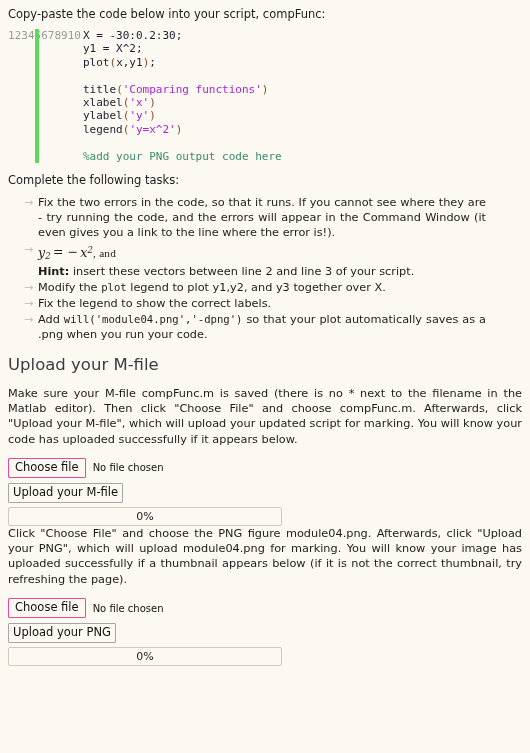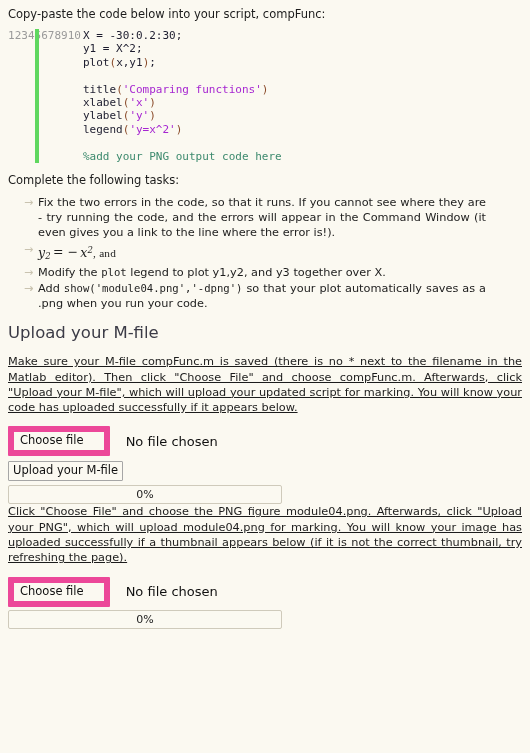--- a/index.html
+++ b/index.html
@@ -140,44 +140,43 @@
     margin: 12px 0 11px 0;
     padding: 0;
     line-height: 20px;
   }
   p.body {
     font-size: 11.3px;
     line-height: 15.3px;
     text-align: justify;
     margin: 0 0 11px 0;
     color: #1c1c1c;
-    text-decoration: underline;
   }
 
   
   .filerow {
     display: flex;
     align-items: center;
     margin: 0 0 3px 0;
   }
   .choose-btn {
     font-family: "DejaVu Sans", sans-serif;
     font-size: 11.5px;
     line-height: 13px;
-    padding: 2px 20px 3px 6px;
-    border: 6px solid #ec4899;
+    padding: 2px 6px 3px 6px;
+    border: 1px solid #ec4899;
     background: #fbf9f1;
     color: #101010;
     border-radius: 1px;
     cursor: default;
   }
   .nofile {
-    font-size: 13px;
+    font-size: 10px;
     color: #101010;
-    margin-left: 16px;
+    margin-left: 7px;
   }
   .upload-btn {
     display: inline-block;
     font-family: "DejaVu Sans", sans-serif;
     font-size: 11.5px;
     line-height: 13px;
     padding: 2px 4px 3px 4px;
     border: 1px solid #a6a6a6;
     background: #fbf9f1;
     color: #101010;
@@ -226,34 +225,36 @@
   <ul class="tasks">
 
     <li>
       <span class="arrow">→</span>
       <span>Fix the two errors in the code, so that it runs. If you cannot see where they are - try running the code, and the errors will appear in the Command Window (it even gives you a link to the line where the error is!).</span>
     </li>
 
     <li>
       <span class="arrow">→</span>
       <span class="math"><span>y</span><span class="sub">2</span><span class="op">=</span><span class="op">−</span><span>x</span><span class="sup">2</span><span class="tail">, and</span></span>
+      <span class="hint"><b>Hint:</b><span> insert these vectors between line 2 and line 3 of your script.</span></span>
     </li>
 
     <li>
       <span class="arrow">→</span>
       <span>Modify the </span><code>plot</code><span> legend to plot y1,y2, and y3 together over X.</span>
     </li>
 
     <li>
       <span class="arrow">→</span>
-    </li>
-
-    <li>
-      <span class="arrow">→</span>
-      <span>Add </span><code>show('module04.png','-dpng')</code><span> so that your plot automatically saves as a .png when you run your code.</span>
+      <span>Fix the legend to show the correct labels.</span>
+    </li>
+
+    <li>
+      <span class="arrow">→</span>
+      <span>Add </span><code>will('module04.png','-dpng')</code><span> so that your plot automatically saves as a .png when you run your code.</span>
     </li>
   </ul>
 
   <h2 class="section">Upload your M-file</h2>
   <p class="body">Make sure your M-file compFunc.m is saved (there is no * next to the filename in the Matlab editor). Then click "Choose File" and choose compFunc.m. Afterwards, click "Upload your M-file", which will upload your updated script for marking. You will know your code has uploaded successfully if it appears below.</p>
 
   <div class="filerow">
     <span class="choose-btn">Choose file</span>
     <span class="nofile">No file chosen</span>
   </div>
@@ -265,19 +266,20 @@
     <div class="pct">0%</div>
   </div>
 
   <p class="body">Click "Choose File" and choose the PNG figure module04.png. Afterwards, click "Upload your PNG", which will upload module04.png for marking. You will know your image has uploaded successfully if a thumbnail appears below (if it is not the correct thumbnail, try refreshing the page).</p>
 
   <div class="filerow">
     <span class="choose-btn">Choose file</span>
     <span class="nofile">No file chosen</span>
   </div>
 
+  <div><span class="upload-btn">Upload your PNG</span></div>
 
   <div class="progress">
     <div class="fill" style="width: 0%;"></div>
     <div class="pct">0%</div>
   </div>
 
 </div>
 
 </body></html>

